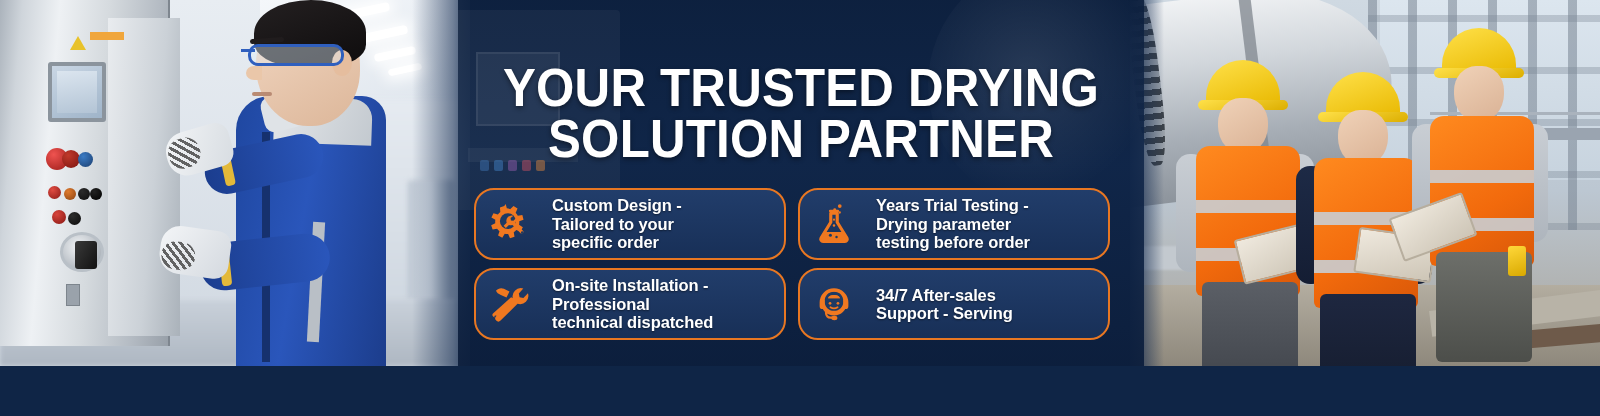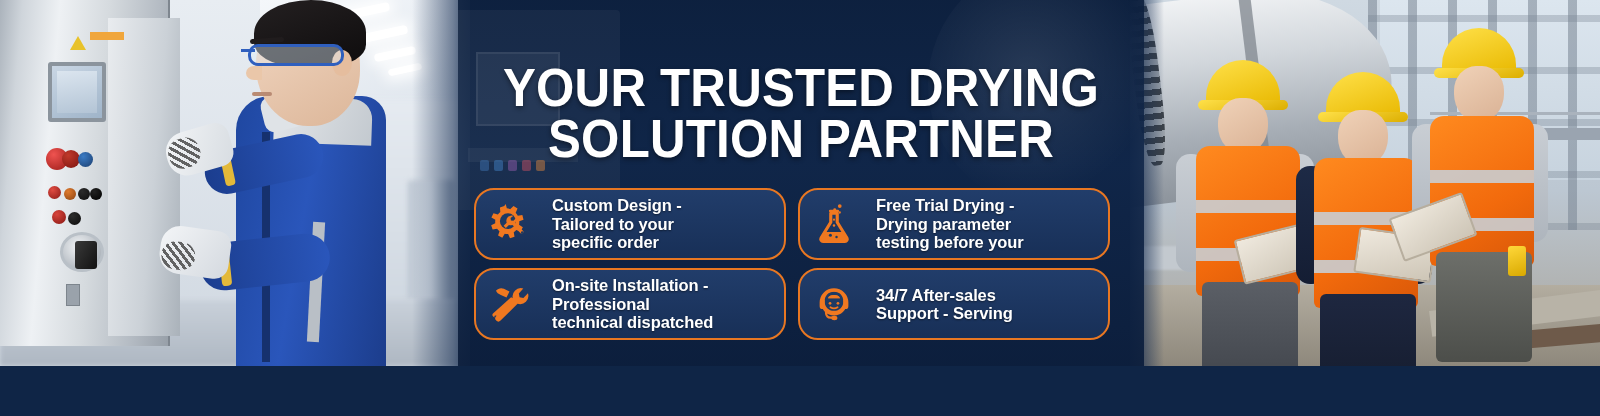--- a/index.html
+++ b/index.html
@@ -553,23 +553,23 @@
           <circle cx="40" cy="16" r="1.6" fill="#f07820"></circle>
           <rect x="25" y="12" width="14" height="4" rx="1.6" fill="#f07820"></rect>
           <path fill="none" stroke="#f07820" stroke-width="4.4" stroke-linejoin="round" d="M27.5 17v12.5L14 51.5a3.2 3.2 0 0 0 2.8 4.8h30.4a3.2 3.2 0 0 0 2.8-4.8L36.5 29.5V17z"></path>
           <path fill="#f07820" d="M20.5 43h23l5.6 9.2a2 2 0 0 1-1.8 3H16.7a2 2 0 0 1-1.8-3z"></path>
           <circle cx="27" cy="47.5" r="2.1" fill="#1e3a63"></circle>
           <circle cx="35.5" cy="50" r="1.7" fill="#1e3a63"></circle>
           <circle cx="32" cy="34" r="1.7" fill="#f07820"></circle>
           <circle cx="32" cy="26" r="1.5" fill="#f07820"></circle>
         </svg>
         <div class="fb-text">
-          <span>Free Trial Drying -</span><br>
+          <span>Years Trial Testing -</span><br>
           <span>Drying parameter</span><br>
-          <span>testing before your</span>
+          <span>testing before order</span>
         </div>
       </div>
 
       <div class="feature-box">
         <svg class="fb-icon" viewBox="0 0 64 64">
 
           <path fill="#f07820" d="M12.5 13.5c2.6-3.2 7.2-4.3 11-2.6l7.8 3.6-4.2 8.6-7.8-3.6c-3.8-1.8-5.6-3.3-6.8-6z"></path>
           <path fill="#f07820" d="M27.5 18.6l6 2.8-26 24.2a3.4 3.4 0 0 1-4.8-4.9z" transform="translate(6,4)"></path>
           <circle cx="12" cy="50" r="1.9" fill="#1e3a63"></circle>
 

